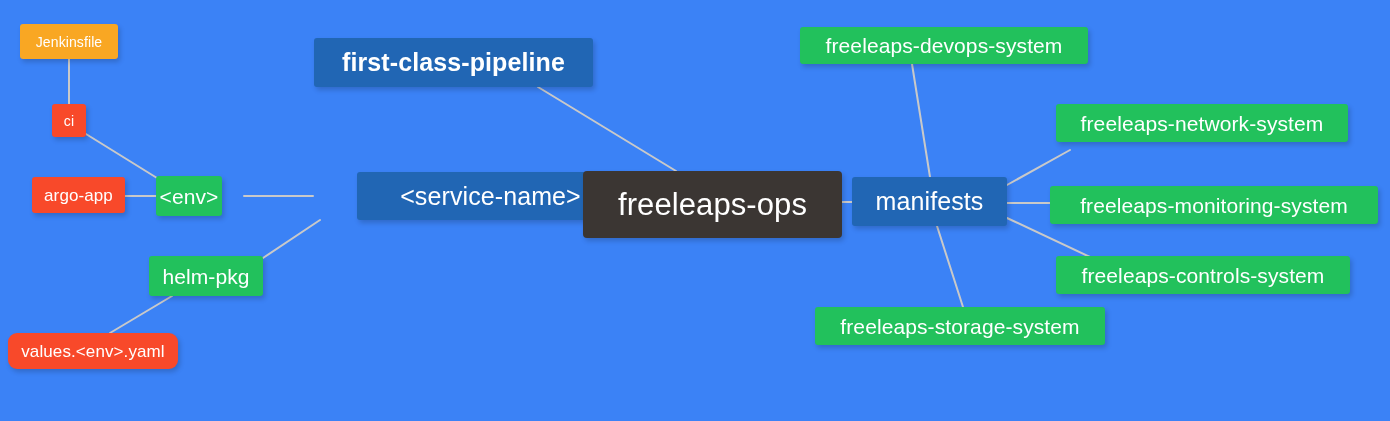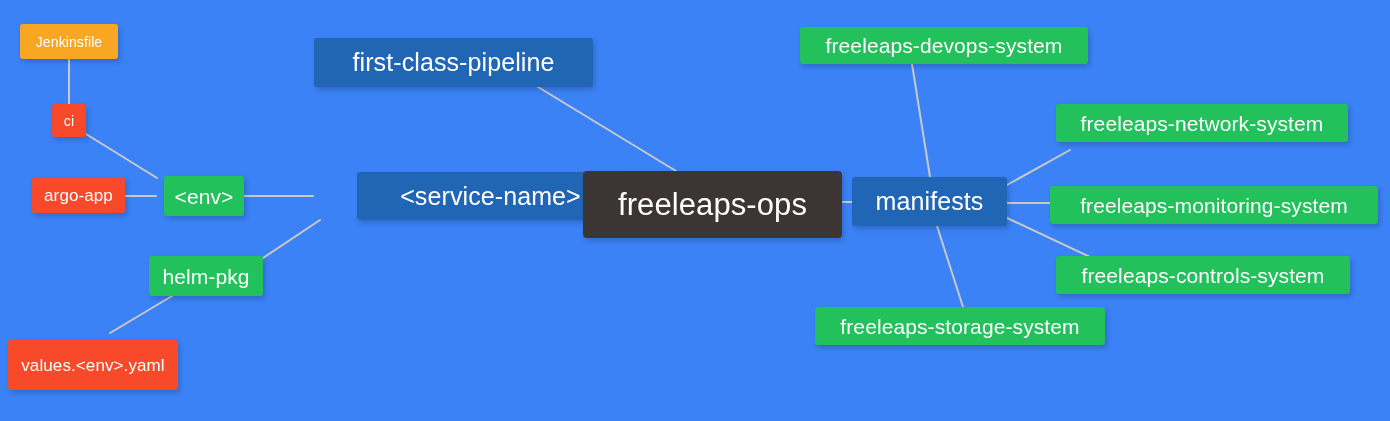--- a/index.html
+++ b/index.html
@@ -78,30 +78,30 @@
   <div id="node-layer">
       <div class="mm-node orange sz-xs" style="left: 20px; top: 24px; width: 98px; height: 35px;">
         <span>Jenkinsfile</span>
       </div>
       <div class="mm-node red sz-xs" style="left: 52px; top: 104px; width: 34px; height: 33px;">
         <span>ci</span>
       </div>
       <div class="mm-node red sz-sm" style="left: 32px; top: 177px; width: 93px; height: 36px;">
         <span>argo-app</span>
       </div>
-      <div class="mm-node green sz-md" style="left: 156px; top: 176px; width: 80px; height: 40px; margin-left: 8px;">
+      <div class="mm-node green sz-md" style="left: 156px; top: 176px; width: 66px; height: 40px;">
         <span>&lt;env&gt;</span>
       </div>
       <div class="mm-node green sz-md" style="left: 149px; top: 256px; width: 114px; height: 40px;">
         <span>helm-pkg</span>
       </div>
-      <div class="mm-node red sz-sm" style="left: 8px; top: 340px; width: 170px; height: 50px;">
+      <div class="mm-node red sz-sm" style="left: 8px; top: 333px; width: 170px; height: 36px; border-radius: 9px;">
         <span>values.&lt;env&gt;.yaml</span>
       </div>
-      <div class="mm-node blue sz-lg" style="left: 314px; top: 38px; width: 279px; height: 49px;">
+      <div class="mm-node blue sz-lg" style="left: 314px; top: 38px; width: 279px; height: 49px; font-weight: bold;">
         <span>first-class-pipeline</span>
       </div>
       <div class="mm-node blue sz-lg" style="left: 313px; top: 172px; width: 267px; height: 48px; margin-left: 44px;">
         <span>&lt;service-name&gt;</span>
       </div>
       <div class="mm-node root sz-xl" style="left: 583px; top: 171px; width: 259px; height: 67px;">
         <span>freeleaps-ops</span>
       </div>
       <div class="mm-node blue sz-lg" style="left: 852px; top: 177px; width: 155px; height: 49px;">
         <span>manifests</span>

